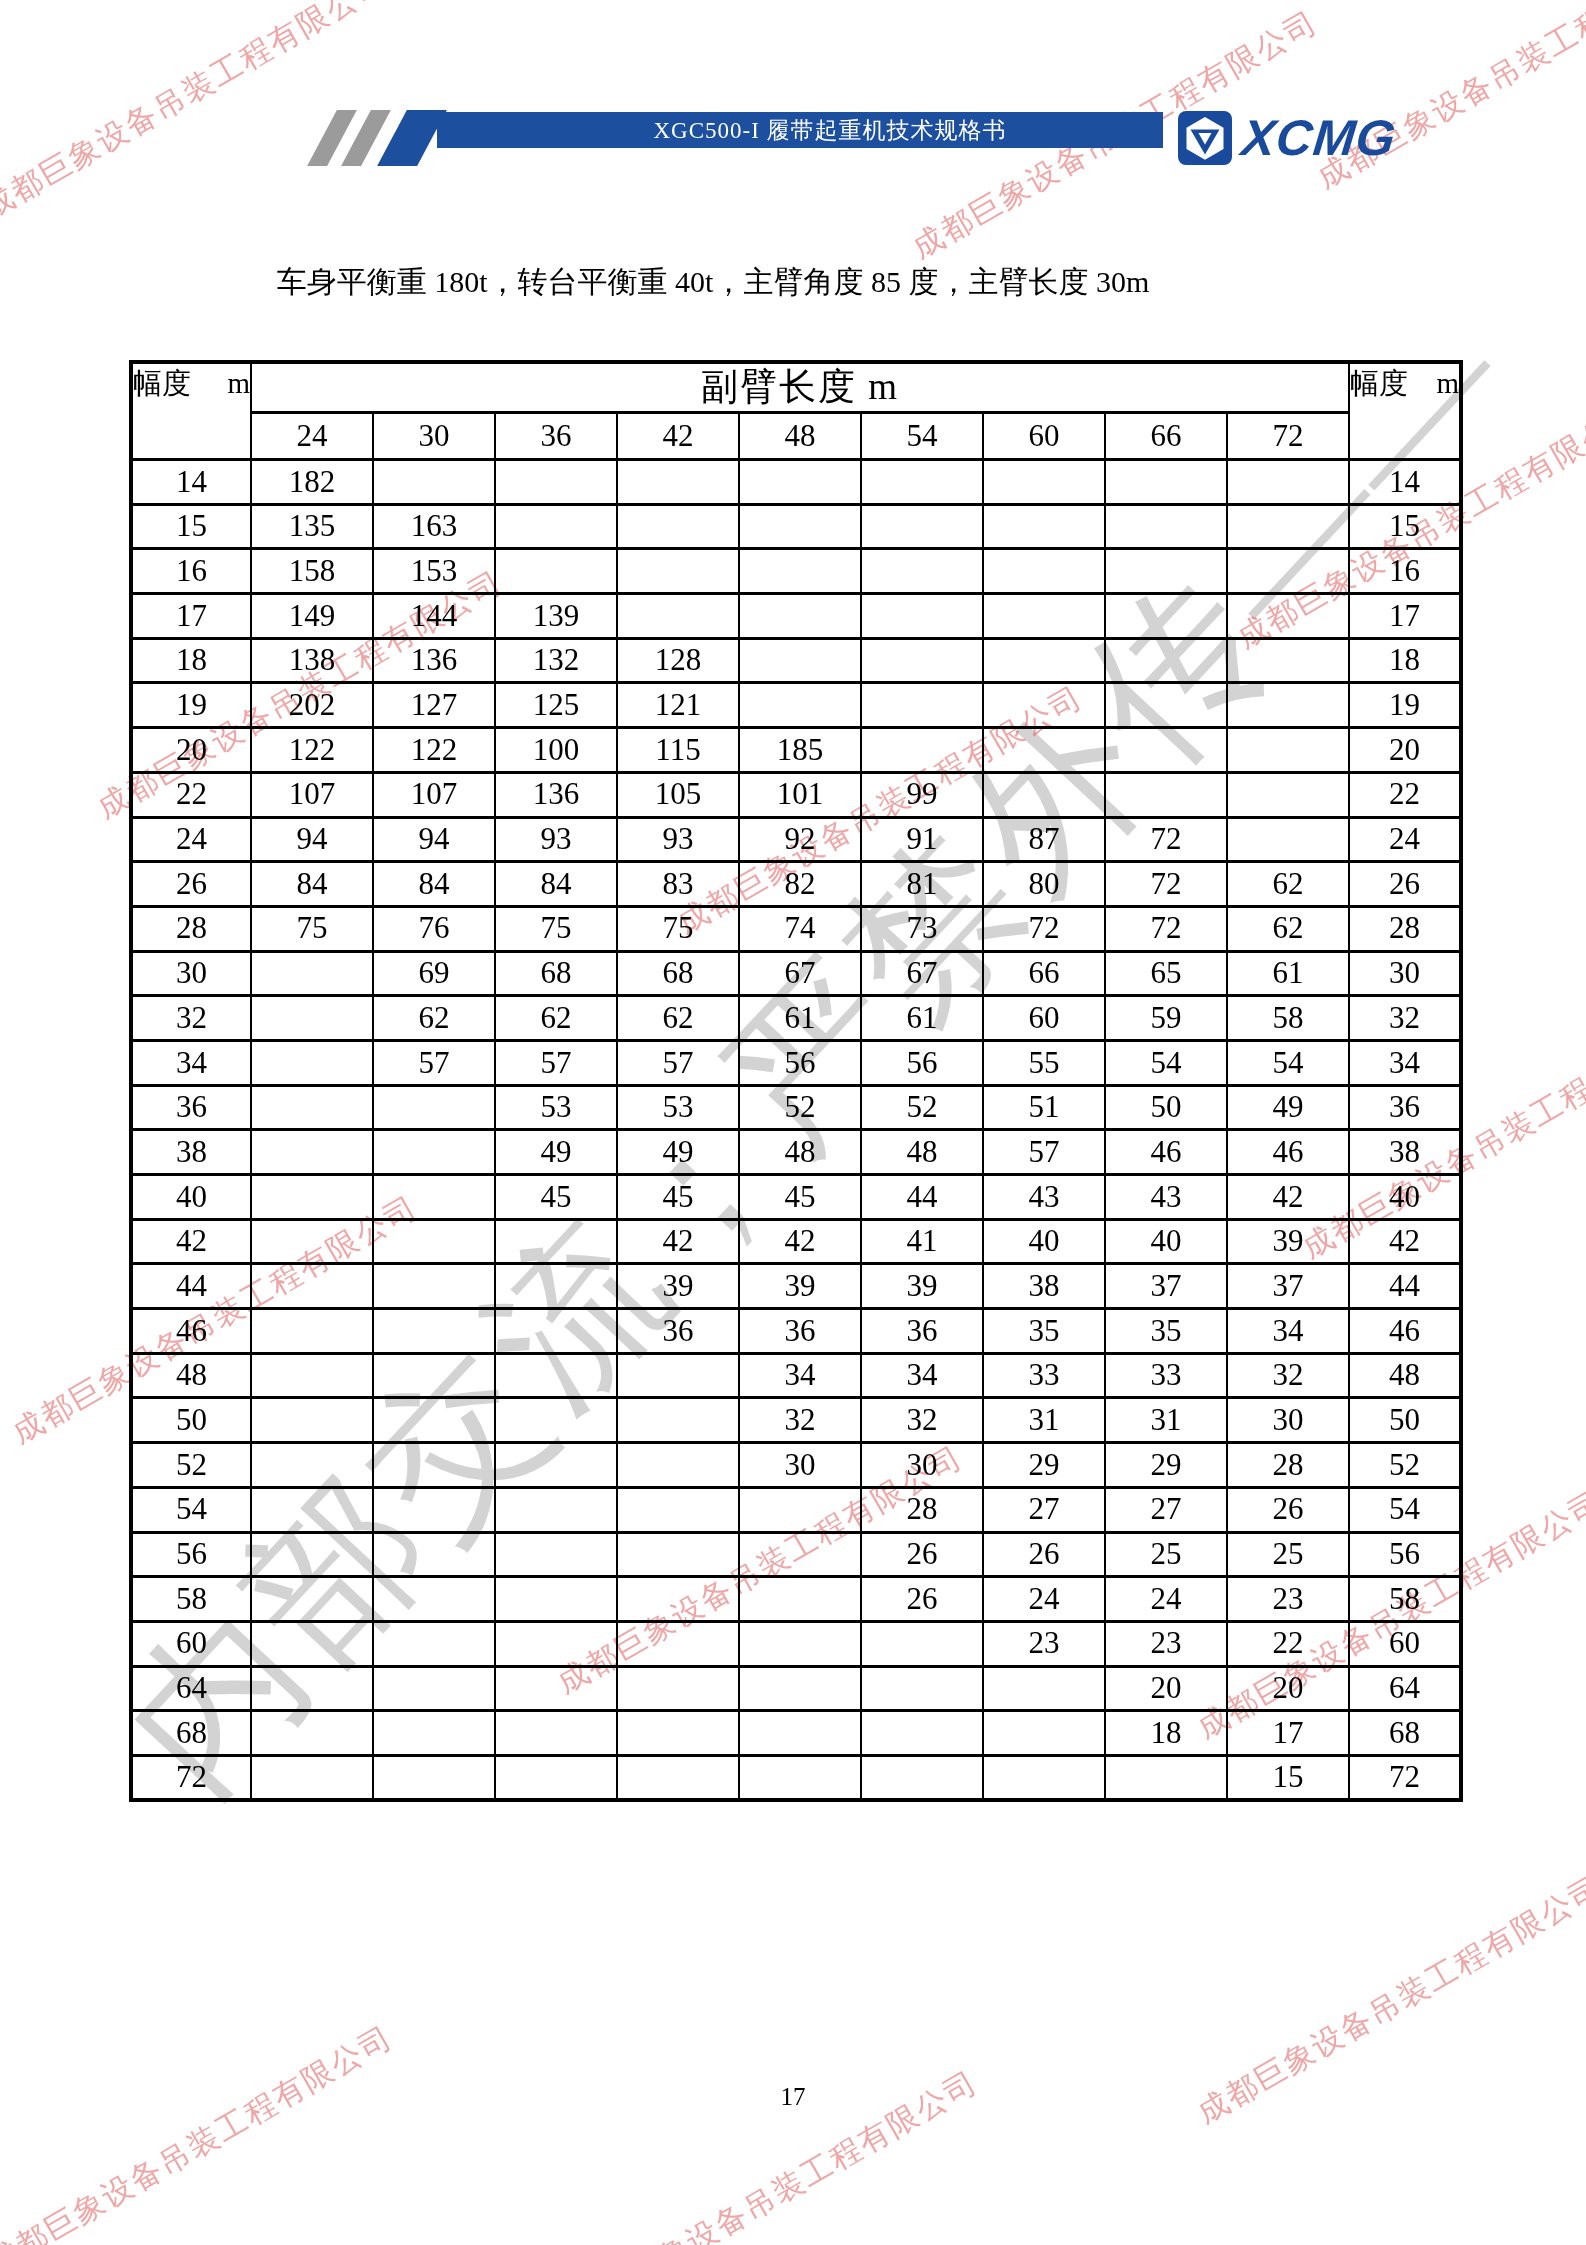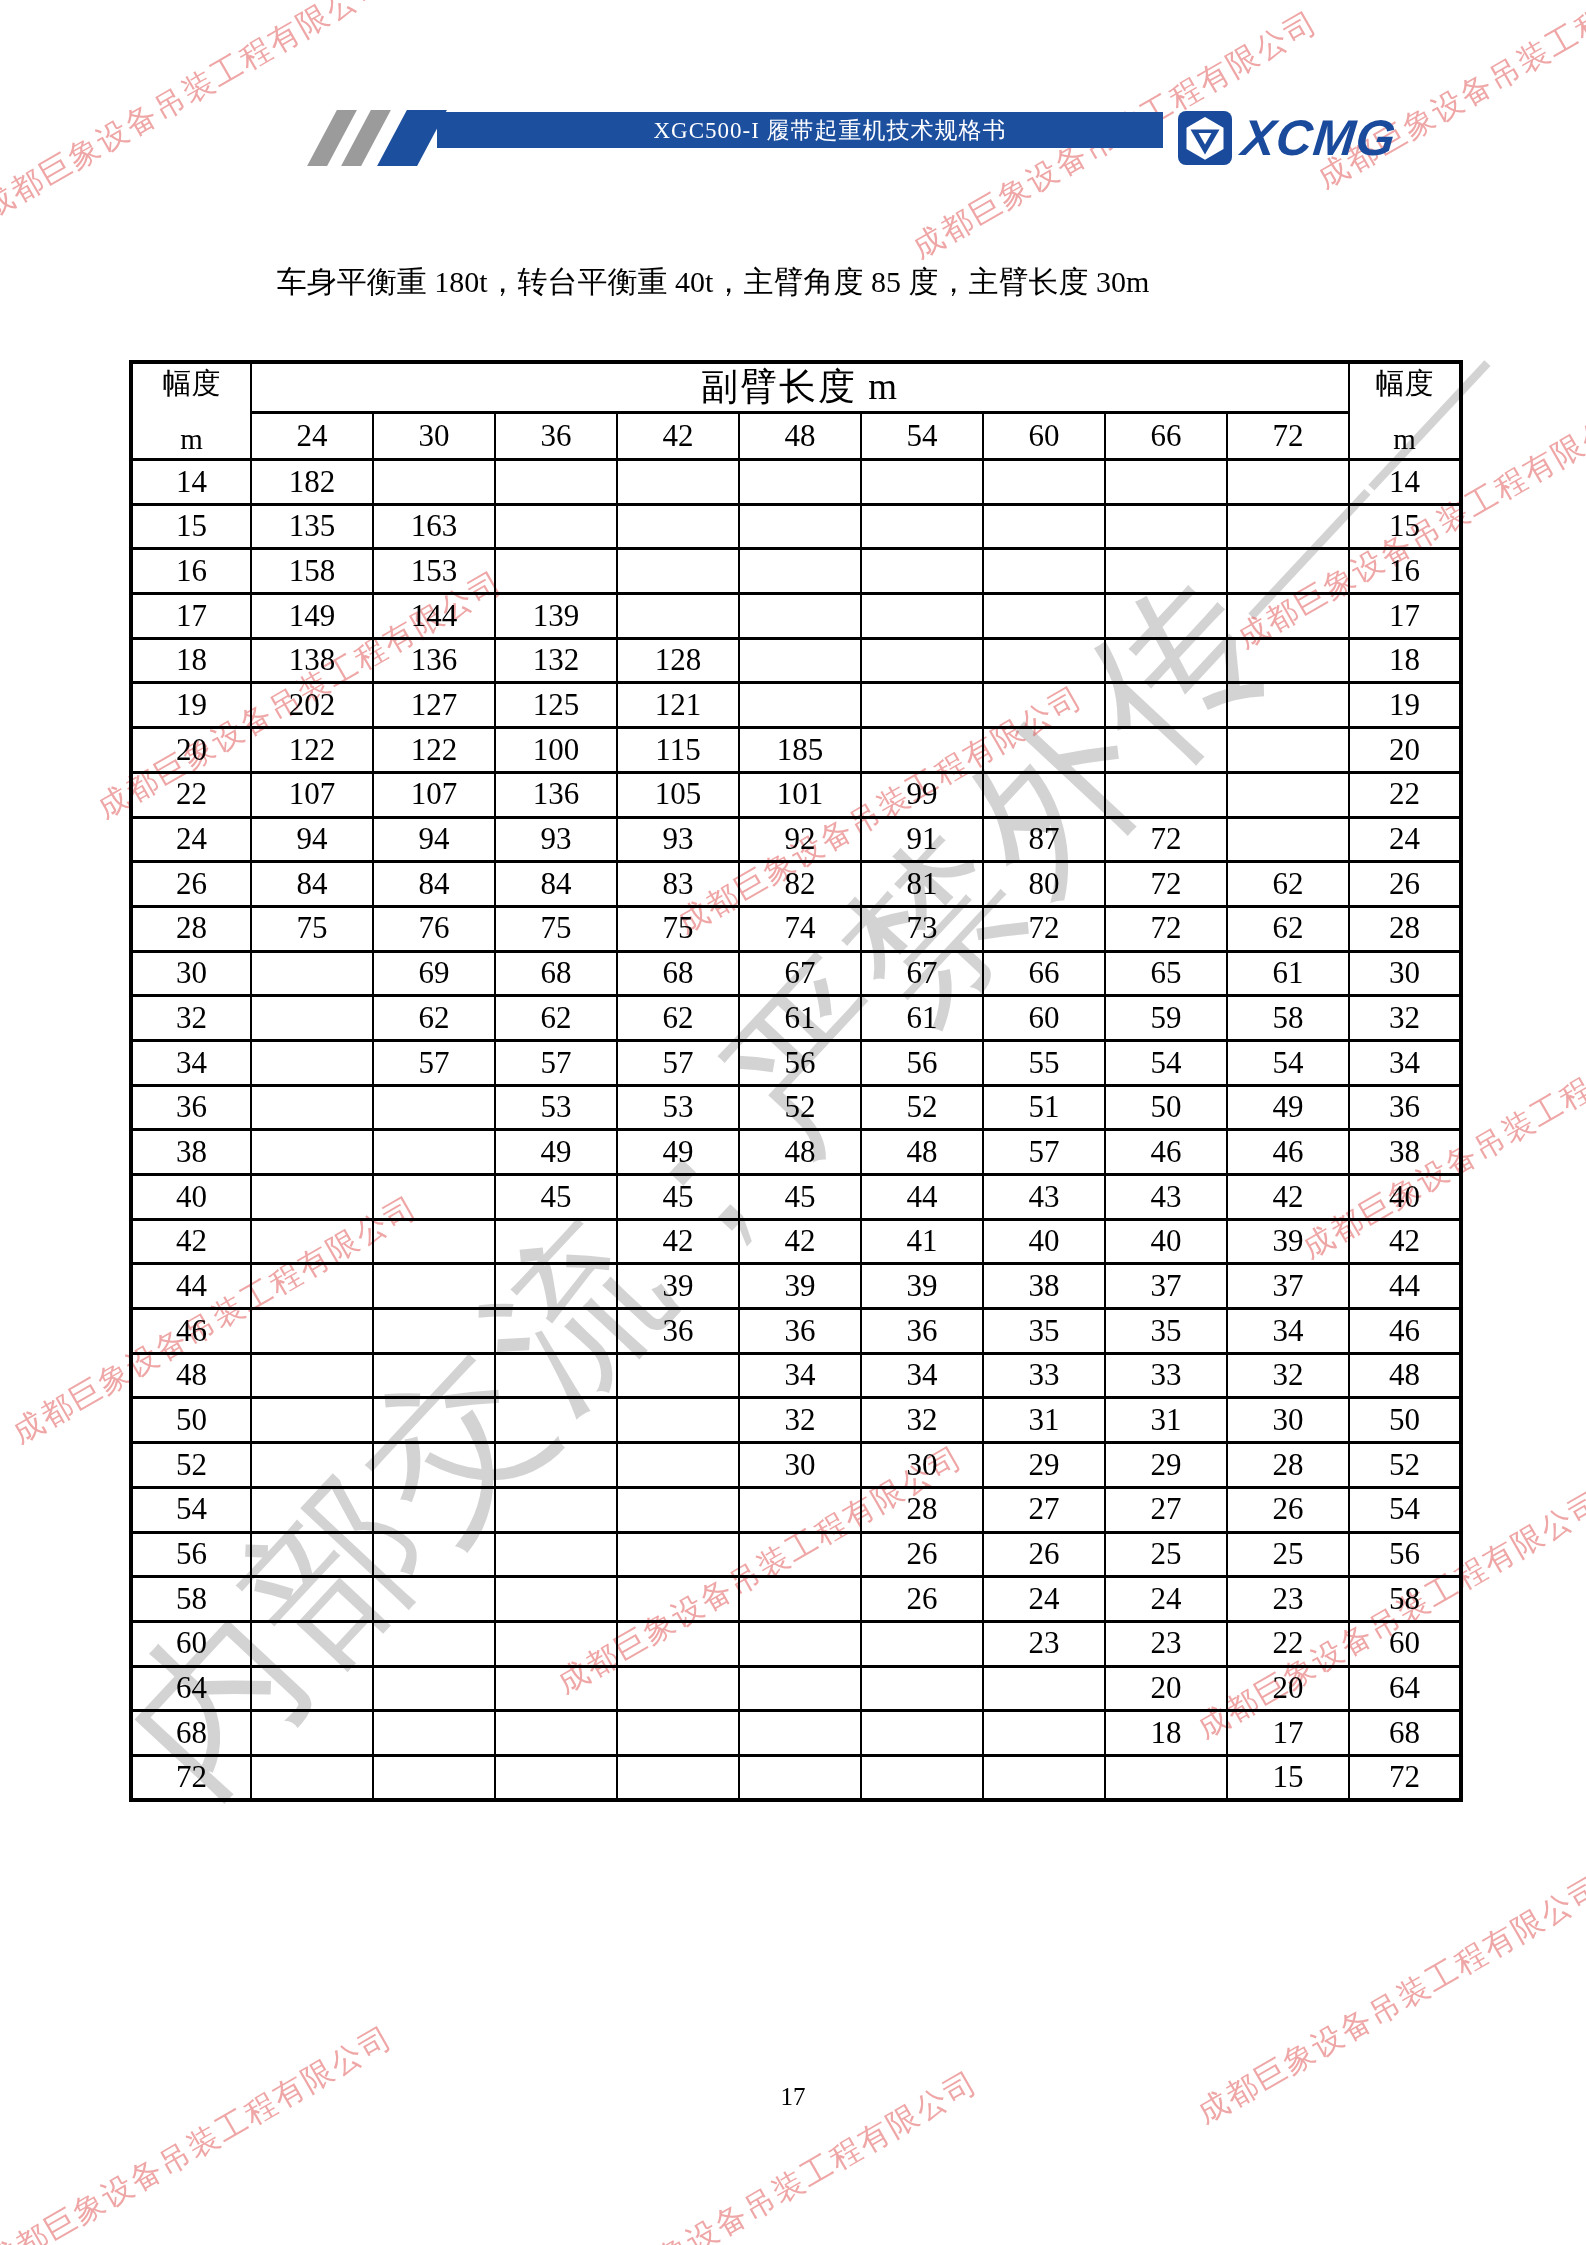--- a/index.html
+++ b/index.html
@@ -66,21 +66,21 @@
   table.load td{
     border-style:solid;border-color:#000;
     border-width:3px 2px;  
     padding:0;line-height:1.05;vertical-align:middle;
     overflow:hidden;
   }
   col.c-rad{width:120px;} col.c-jib{width:122px;} col.c-radr{width:112px;}
   tr.hdr1{height:50px;} tr.hdr2{height:47px;}
   tr.data-row{height:44.7px;}
   td.corner{font-size:29px;}
-  td.corner .corner-inner{display:flex;flex-direction:column;justify-content:space-between;height:86px;padding:4px 0;}
+  td.corner .corner-inner{display:flex;justify-content:space-between;height:86px;padding:4px 0;}
   td.span-head{font-size:37px;letter-spacing:2px;}
   td.jib-len{font-size:31px;}
 
   
   .page-number{
     position:absolute;left:0;top:2083px;width:1586px;text-align:center;
     font-size:25px;z-index:2;
   }
 </style>
 </head>

